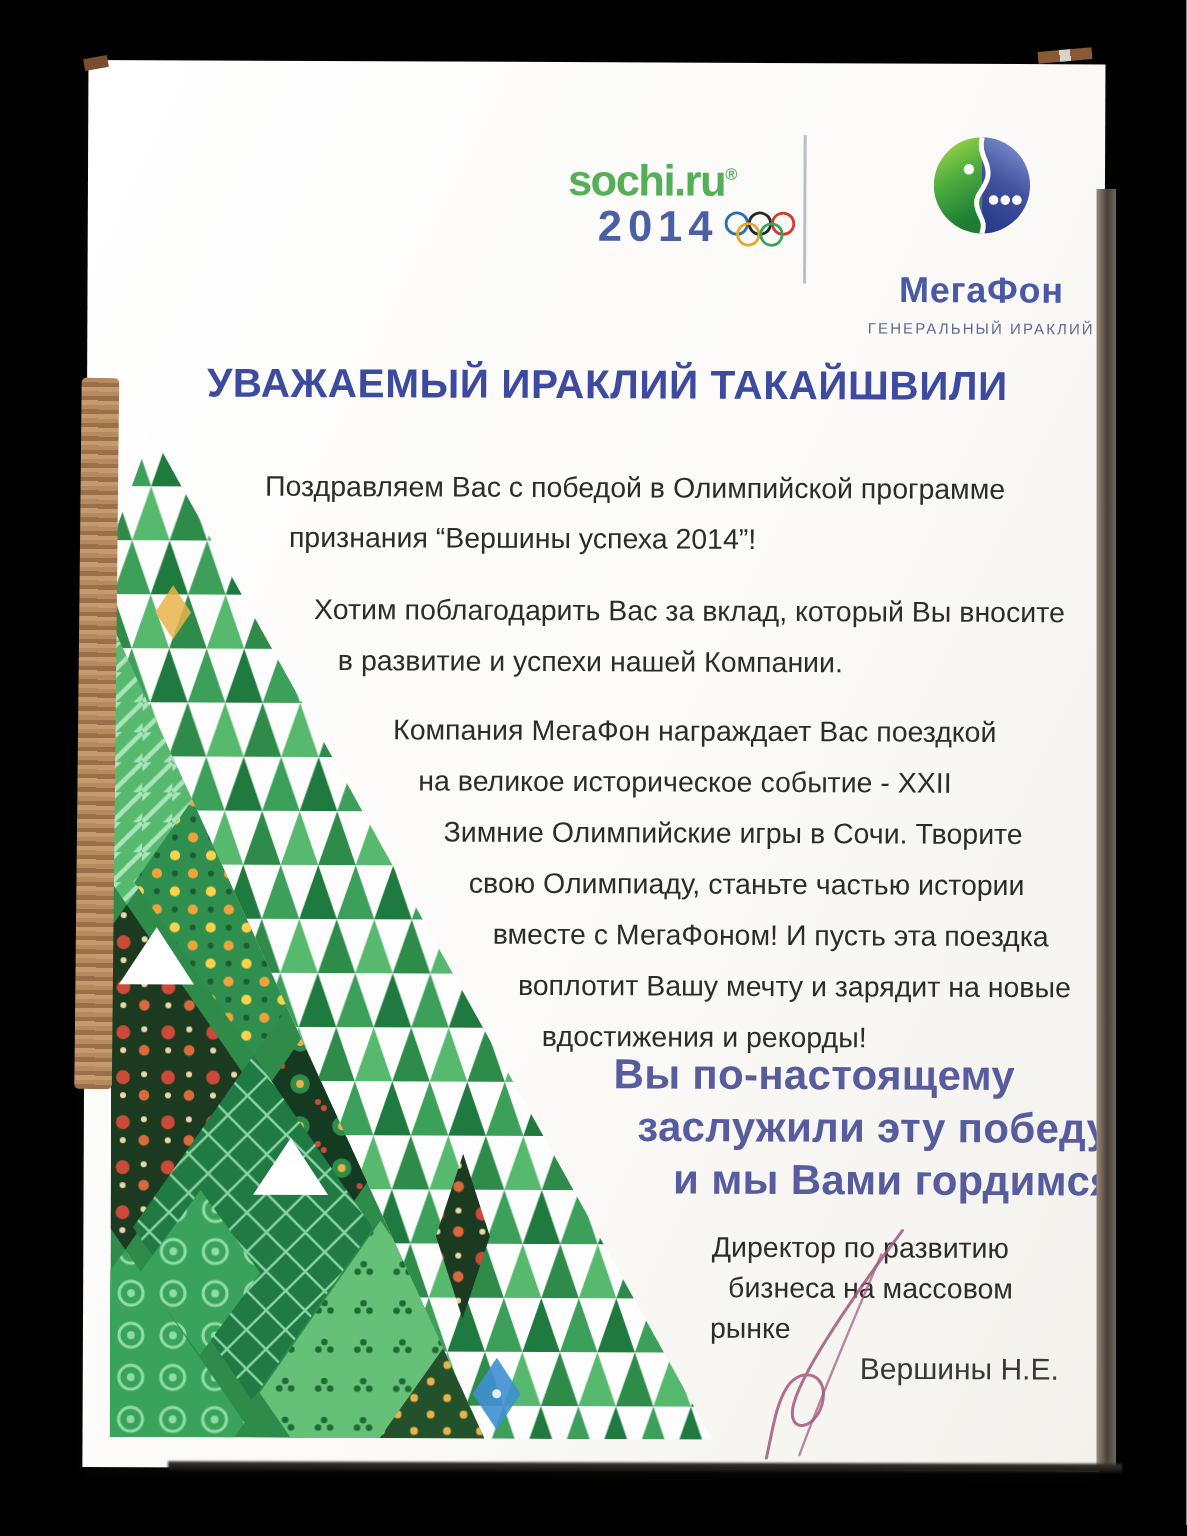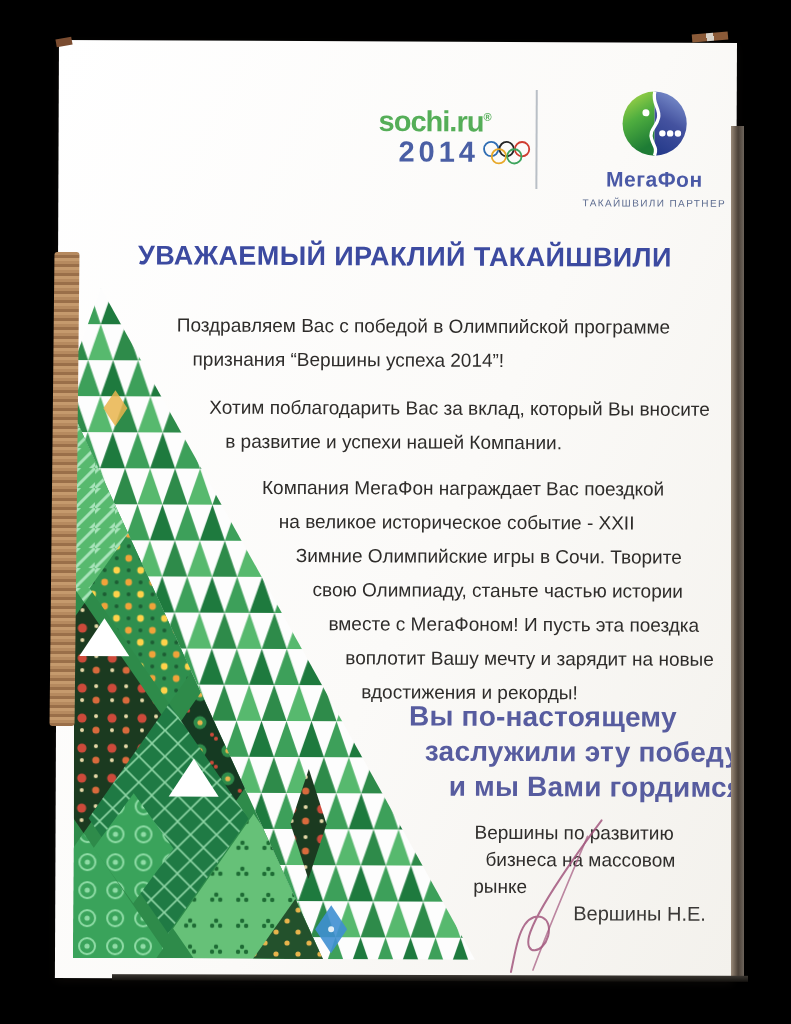--- a/index.html
+++ b/index.html
@@ -24,21 +24,21 @@
     overflow:hidden;}
   
   .sochi-block{position:absolute;left:320px;top:60px;width:170px;}
   .sochi-line1{font-size:29px;font-weight:bold;color:#55ae58;letter-spacing:-1px;line-height:30px;}
   .sochi-reg{font-size:11px;vertical-align:super;color:#55ae58;}
   .sochi-row2{display:flex;align-items:flex-end;margin-top:-2px;}
   .sochi-year{font-size:29px;font-weight:bold;color:#4a5fa5;letter-spacing:4px;margin-left:20px;line-height:30px;}
   .rings{margin-left:2px;margin-top:4px;}
   .logo-divider{position:absolute;left:477px;top:48px;width:2px;height:99px;background:#b9bfc6;}
   .megafon-block{position:absolute;left:506px;top:46px;width:180px;text-align:center;}
-  .megafon-name{font-size:21px;font-weight:bold;color:#4a59a6;letter-spacing:.5px;margin-top:5px;}
+  .megafon-name{font-size:24px;font-weight:bold;color:#4a59a6;letter-spacing:.5px;margin-top:17px;}
   .megafon-sub{font-size:10px;color:#5c6b8f;letter-spacing:1.4px;margin-top:6px;}
   
   .ln{position:absolute;white-space:nowrap;font-size:19px;color:#2e2c2a;line-height:22px;}
   .title{font-size:27px;font-weight:bold;color:#3c4aa0;letter-spacing:.4px;}
   .slogan-ln{font-size:28px;font-weight:bold;color:#575c9f;letter-spacing:.2px;}
   .sig-ln{color:#2f2d2b;}
   .sig-name{font-size:20px;color:#3a3836;}
   .patchwork{position:absolute;left:18px;top:248px;}
   .signature-svg{position:absolute;left:436px;top:772px;}
 </style>
@@ -87,21 +87,21 @@
         </defs>
         <path d="M36,3 A33,33 0 0 0 36,69 Z" fill="url(#mgGreen)"></path>
         <path d="M36,3 A33,33 0 0 1 36,69 Z" fill="url(#mgBlue)"></path>
         <path d="M36,3 C33,16 42,20 40,30 C38,40 30,42 33,52 C35,59 39,61 36,69" stroke="#ffffff" stroke-width="3.4" fill="none"></path>
         <circle cx="27" cy="25" r="3.6" fill="#ffffff"></circle>
         <circle cx="44" cy="46" r="3.3" fill="#ffffff"></circle>
         <circle cx="52" cy="46" r="3.3" fill="#ffffff"></circle>
         <circle cx="60" cy="46" r="3.3" fill="#ffffff"></circle>
       </svg>
       <div class="megafon-name">МегаФон</div>
-      <div class="megafon-sub">ТАКАЙШВИЛИ ПАРТНЕР</div>
+      <div class="megafon-sub">ГЕНЕРАЛЬНЫЙ ИРАКЛИЙ</div>
     </div>
 
     <svg class="patchwork" width="420" height="670" viewBox="0 0 420 670">
       <defs>
         <pattern id="patTri" width="50" height="72" patternUnits="userSpaceOnUse">
           <rect width="50" height="72" fill="#fdfdfd"></rect>
           <polygon points="0,36 25,36 12.5,0" fill="#3da05a"></polygon>
           <polygon points="25,36 50,36 37.5,0" fill="#1e7a3e"></polygon>
           <polygon points="12.5,72 37.5,72 25,36" fill="#57b96e"></polygon>
           <polygon points="37.5,72 62.5,72 50,36" fill="#2e8b4a"></polygon>
@@ -193,21 +193,21 @@
     <div class="ln" style="left:239px;top:504px">Зимние Олимпийские игры в Сочи. Творите</div>
     <div class="ln" style="left:256px;top:538px">свою Олимпиаду, станьте частью истории</div>
     <div class="ln" style="left:272px;top:572px">вместе с МегаФоном! И пусть эта поездка</div>
     <div class="ln" style="left:289px;top:606px">воплотит Вашу мечту и зарядит на новые</div>
     <div class="ln" style="left:305px;top:640px">вдостижения и рекорды!</div>
 
     <div class="ln slogan-ln" style="left:353px;top:664px">Вы по-настоящему</div>
     <div class="ln slogan-ln" style="left:369px;top:699px">заслужили эту победу,</div>
     <div class="ln slogan-ln" style="left:393px;top:734px">и мы Вами гордимся!</div>
 
-    <div class="ln sig-ln" style="left:419px;top:780px">Вершины по развитию</div>
+    <div class="ln sig-ln" style="left:419px;top:780px">Директор по развитию</div>
     <div class="ln sig-ln" style="left:430px;top:807px">бизнеса на массовом</div>
     <div class="ln sig-ln" style="left:418px;top:834px">рынке</div>
     <div class="ln sig-name" style="left:518px;top:860px">Вершины Н.Е.</div>
 
     <svg class="signature-svg" width="150" height="160" viewBox="0 0 150 160">
       <path d="M110,6 C 92,30 45,95 38,122 C 33,142 52,140 57,122 C 62,102 44,96 34,110 C 26,122 24,140 20,158" fill="none" stroke="#a2577e" stroke-width="2" stroke-linecap="round" opacity="0.85"></path>
       <path d="M96,22 C 80,60 55,120 42,156" fill="none" stroke="#a2577e" stroke-width="1.6" stroke-linecap="round" opacity="0.7"></path>
     </svg>
 
   </div>

